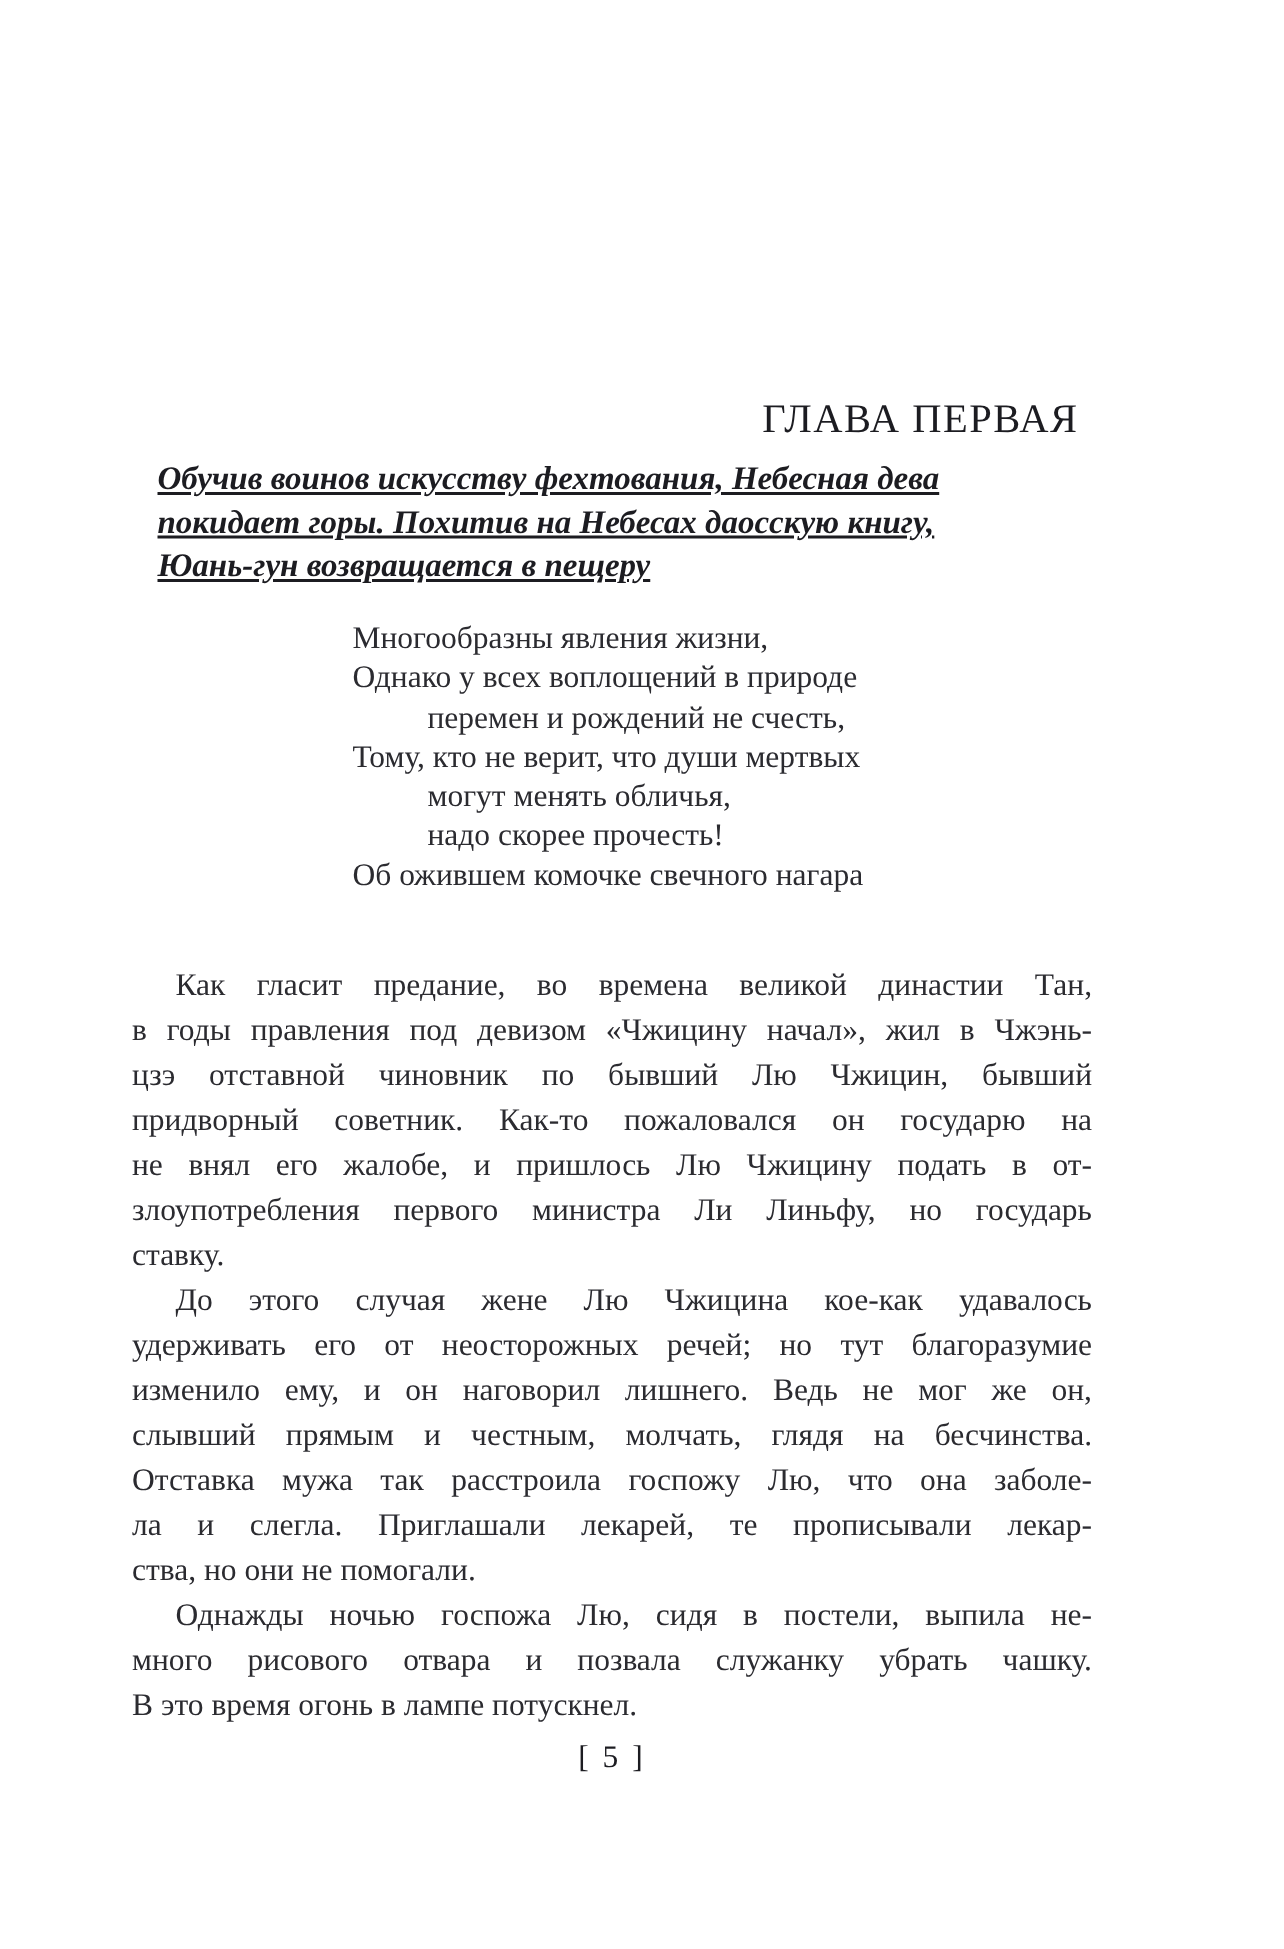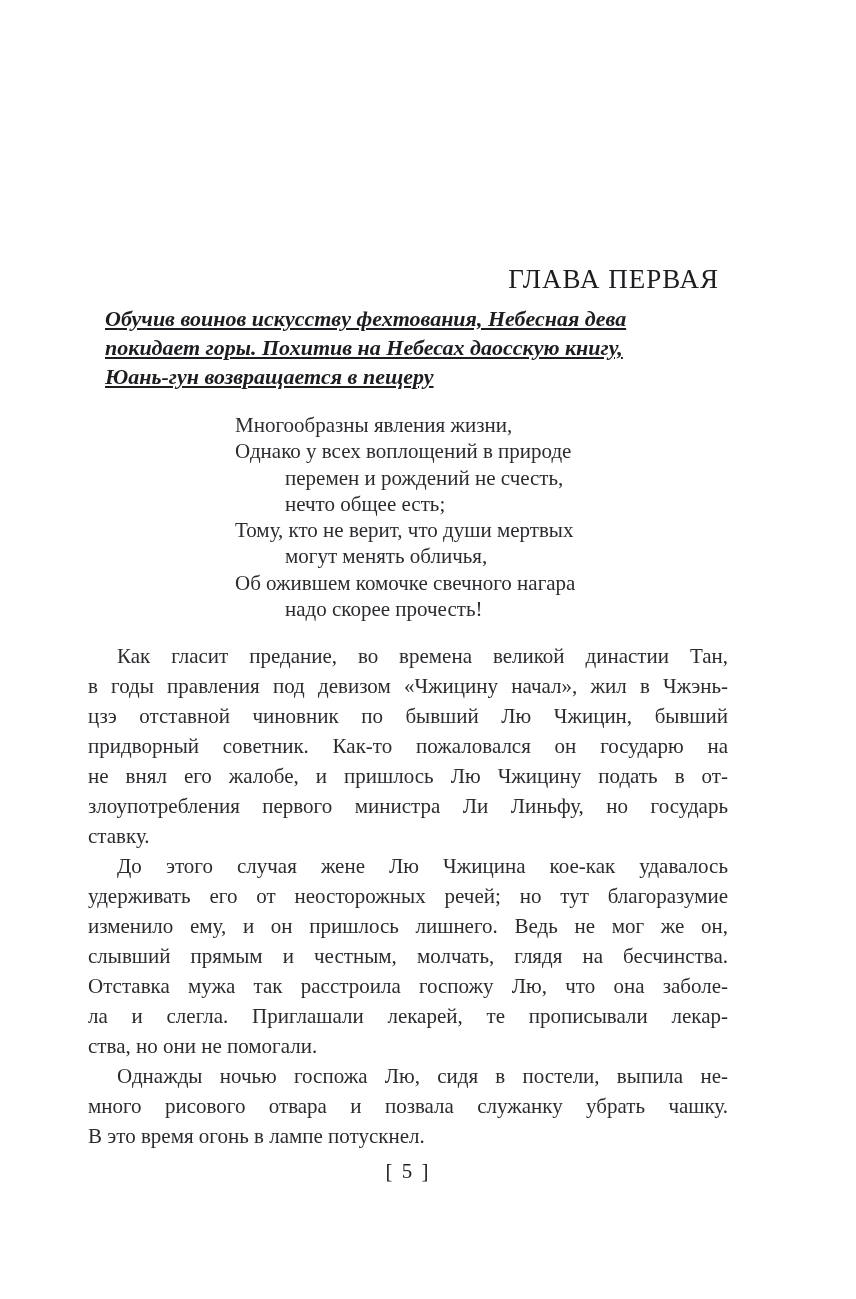--- a/index.html
+++ b/index.html
@@ -100,41 +100,40 @@
   <div class="chapter-subtitle" id="subtitle">
       <div class="subtitle-line">Обучив воинов искусству фехтования, Небесная дева</div>
       <div class="subtitle-line">покидает горы. Похитив на Небесах даосскую книгу,</div>
       <div class="subtitle-line">Юань-гун возвращается в пещеру</div>
     </div>
 
   <div class="poem" id="poem">
       <div class="poem-line">Многообразны явления жизни,</div>
       <div class="poem-line">Однако у всех воплощений в природе</div>
       <div class="poem-line indent">перемен и рождений не счесть,</div>
-      <div class="poem-line indent">нечто общее есть;</div>
       <div class="poem-line">Тому, кто не верит, что души мертвых</div>
       <div class="poem-line indent">могут менять обличья,</div>
+      <div class="poem-line indent">надо скорее прочесть!</div>
       <div class="poem-line">Об ожившем комочке свечного нагара</div>
-      <div class="poem-line indent">надо скорее прочесть!</div>
     </div>
 
   <div class="body-text" id="bodytext">
       <div class="paragraph">
         <div class="body-line first just">Как гласит предание, во времена великой династии Тан,</div>
         <div class="body-line just">в годы правления под девизом «Чжицину начал», жил в Чжэнь-</div>
         <div class="body-line just">цзэ отставной чиновник по бывший Лю Чжицин, бывший</div>
         <div class="body-line just">придворный советник. Как-то пожаловался он государю на</div>
         <div class="body-line just">не внял его жалобе, и пришлось Лю Чжицину подать в от-</div>
         <div class="body-line just">злоупотребления первого министра Ли Линьфу, но государь</div>
         <div class="body-line">ставку.</div>
       </div>
       <div class="paragraph">
         <div class="body-line first just">До этого случая жене Лю Чжицина кое-как удавалось</div>
         <div class="body-line just">удерживать его от неосторожных речей; но тут благоразумие</div>
-        <div class="body-line just">изменило ему, и он пришлось лишнего. Ведь не мог же он,</div>
+        <div class="body-line just">изменило ему, и он наговорил лишнего. Ведь не мог же он,</div>
         <div class="body-line just">слывший прямым и честным, молчать, глядя на бесчинства.</div>
         <div class="body-line just">Отставка мужа так расстроила госпожу Лю, что она заболе-</div>
         <div class="body-line just">ла и слегла. Приглашали лекарей, те прописывали лекар-</div>
         <div class="body-line">ства, но они не помогали.</div>
       </div>
       <div class="paragraph">
         <div class="body-line first just">Однажды ночью госпожа Лю, сидя в постели, выпила не-</div>
         <div class="body-line just">много рисового отвара и позвала служанку убрать чашку.</div>
         <div class="body-line">В это время огонь в лампе потускнел.</div>
       </div>

